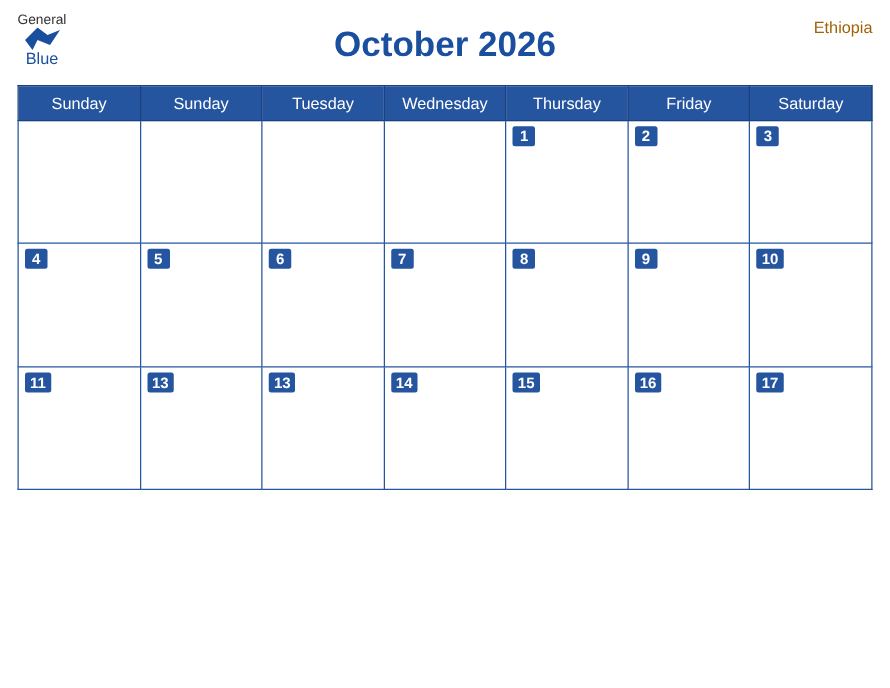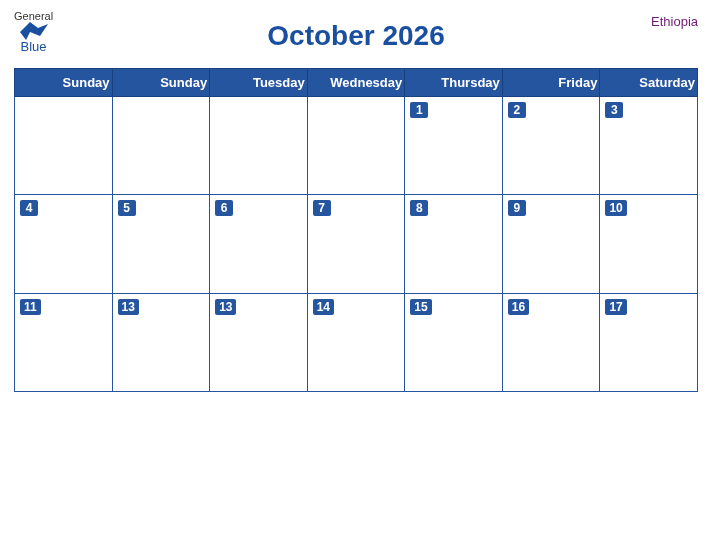--- a/index.html
+++ b/index.html
@@ -58,33 +58,33 @@
       font-size: 28px;
       color: #1a4fa0;
       font-weight: bold;
       text-align: center;
     }
     .country {
       position: absolute;
       right: 0;
       top: 4px;
       font-size: 13px;
-      color: #701a75;
+      color: #a16207;
     }
     .calendar-table {
       width: 100%;
       border-collapse: collapse;
       flex: 1;
     }
     .calendar-table th {
       background-color: #2655a0;
       color: #fff;
-      text-align: right;
+      text-align: center;
       font-size: 13px;
-      font-weight: 700;
+      font-weight: 400;
       padding: 6px 2px;
       border: 1px solid #1a4080;
       margin-top: 28px;
     }
     .calendar-table td {
       border: 1px solid #2655a0;
       vertical-align: top;
       width: calc(100% / 7);
       height: 72px;
       padding: 3px 5px;

